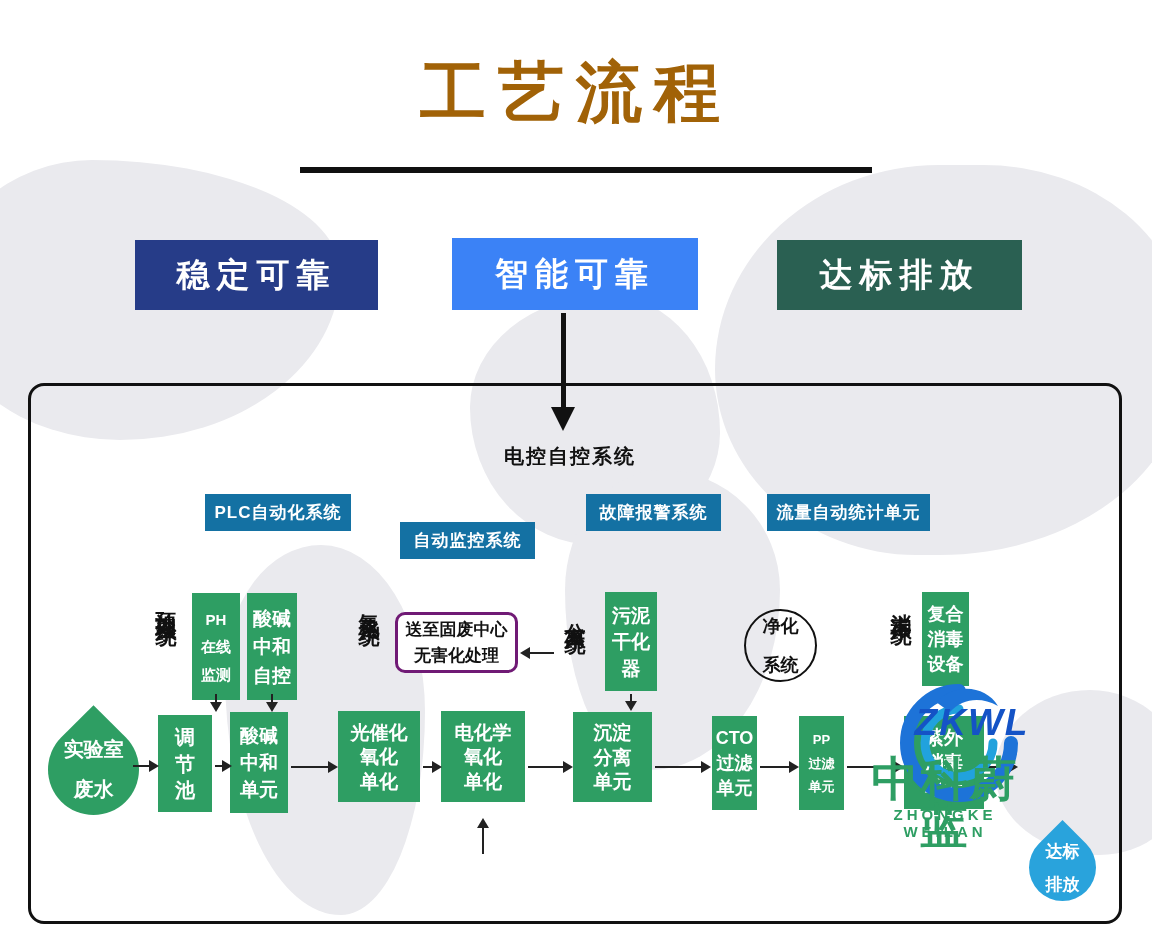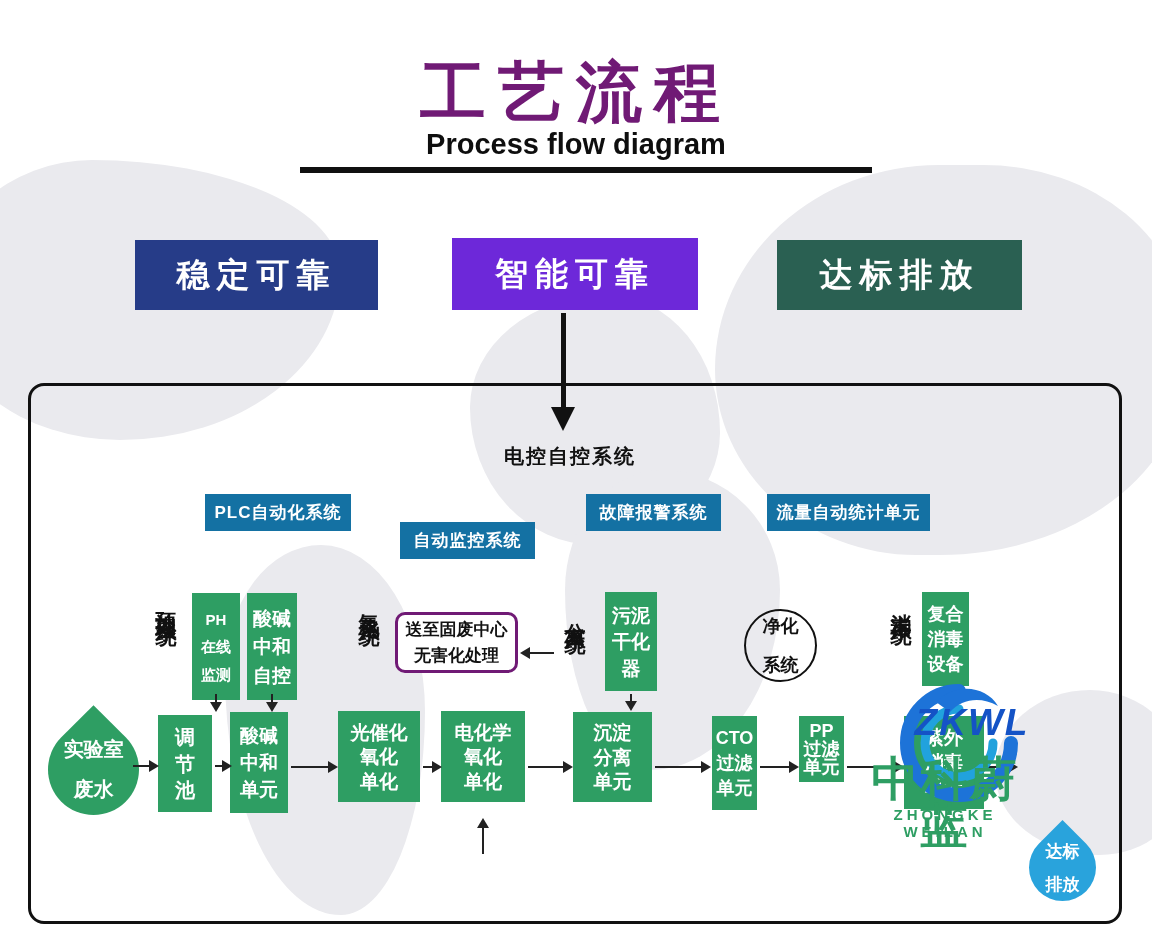--- a/index.html
+++ b/index.html
@@ -9,28 +9,28 @@
   
   .map-blob { position:absolute; background:#eaeaee; z-index:0; }
   #blob-na { left:-60px; top:160px; width:400px; height:280px; border-radius:38% 62% 55% 45% / 50% 40% 60% 50%; }
   #blob-sa { left:225px; top:545px; width:200px; height:370px; border-radius:48% 52% 42% 58% / 35% 45% 55% 65%; }
   #blob-eu { left:470px; top:295px; width:250px; height:250px; border-radius:55% 45% 50% 50% / 45% 55% 45% 55%; }
   #blob-af { left:565px; top:470px; width:215px; height:300px; border-radius:45% 55% 60% 40% / 40% 40% 60% 60%; }
   #blob-as { left:715px; top:165px; width:470px; height:390px; border-radius:50% 45% 55% 45% / 55% 45% 50% 50%; }
   #blob-au { left:995px; top:690px; width:190px; height:165px; border-radius:50% 50% 45% 55% / 50% 55% 45% 50%; }
 
   
-  .title-zh { position:absolute; left:0; top:48px; width:100%; text-align:center; font-size:66px; font-weight:900; letter-spacing:12px; color:#701a75; z-index:2; }
+  .title-zh { position:absolute; left:0; top:48px; width:100%; text-align:center; font-size:66px; font-weight:900; letter-spacing:12px; color:#a16207; z-index:2; }
   .title-en { position:absolute; left:0; top:128px; width:100%; text-align:center; font-size:29px; font-weight:800; color:#0e0e0e; z-index:2; }
   .title-rule { position:absolute; left:300px; top:167px; width:572px; height:6px; background:#101010; z-index:2; }
 
   
   .badge { position:absolute; top:240px; height:70px; display:flex; align-items:center; justify-content:center; color:#fff; font-size:33px; font-weight:900; letter-spacing:7px; z-index:2; }
   #badge-0 { left:135px; width:243px; background:#263c88; }
-  #badge-1 { left:452px; top:238px; height:72px; width:246px; background:#6d28d9; }
+  #badge-1 { left:452px; top:238px; height:72px; width:246px; background:#3b82f6; }
   #badge-2 { left:777px; width:245px; background:#2a6052; }
 
   
   .big-arrow { position:absolute; left:561px; top:313px; width:5px; height:96px; background:#111; z-index:3; }
   .big-arrow::after { content:""; position:absolute; left:-10px; top:94px; border:12px solid transparent; border-top:24px solid #111; }
 
   
   .main-frame { position:absolute; left:28px; top:383px; width:1094px; height:541px; border:3px solid #111; border-radius:16px; z-index:1; }
 
   
@@ -52,21 +52,21 @@
   .gbox { position:absolute; background:#2e9e63; color:#fff; font-weight:800; display:flex; flex-direction:column; align-items:center; justify-content:space-evenly; text-align:center; line-height:1; z-index:2; padding:6px 2px; }
   #u-ph      { left:192px; top:593px; width:48px;  height:107px; font-size:15px; }
   #u-abc     { left:247px; top:593px; width:50px;  height:107px; font-size:19px; }
   #u-tank    { left:158px; top:715px; width:54px;  height:97px;  font-size:20px; }
   #u-abu     { left:230px; top:712px; width:58px;  height:101px; font-size:19px; }
   #u-photo   { left:338px; top:711px; width:82px;  height:91px;  font-size:19px; }
   #u-electro { left:441px; top:711px; width:84px;  height:91px;  font-size:19px; }
   #u-sludge  { left:605px; top:592px; width:52px;  height:99px;  font-size:19px; }
   #u-sed     { left:573px; top:712px; width:79px;  height:90px;  font-size:19px; }
   #u-cto     { left:712px; top:716px; width:45px;  height:94px;  font-size:18px; }
-  #u-pp      { left:799px; top:716px; width:45px;  height:66px;  font-size:18px; }
+  #u-pp      { left:799px; top:716px; width:45px;  height:94px;  font-size:13px; }
   #u-comp    { left:922px; top:592px; width:47px;  height:94px;  font-size:18px; }
   #u-uv      { left:904px; top:716px; width:80px;  height:93px;  font-size:19px; }
   #u-drain   { left:1018px; top:714px; width:77px; height:91px;  font-size:19px; }
 
   
   .note-box { position:absolute; left:395px; top:612px; width:123px; height:61px; border:3px solid #701a75; border-radius:10px; background:#fff; display:flex; flex-direction:column; align-items:center; justify-content:space-evenly; font-size:17px; font-weight:900; color:#111; z-index:2; }
   .circle-label { position:absolute; left:744px; top:609px; width:73px; height:73px; border:2.5px solid #111; border-radius:50%; display:flex; flex-direction:column; align-items:center; justify-content:center; gap:15px; font-size:18px; font-weight:900; color:#111; z-index:2; }
 
   
   .arr { position:absolute; background:#222; z-index:2; }
@@ -115,21 +115,20 @@
 <div class="stage">
 
   <div class="map-blob" id="blob-na"></div>
   <div class="map-blob" id="blob-sa"></div>
   <div class="map-blob" id="blob-eu"></div>
   <div class="map-blob" id="blob-af"></div>
   <div class="map-blob" id="blob-as"></div>
   <div class="map-blob" id="blob-au"></div>
 
   <div class="title-zh">工艺流程</div>
-  <div class="title-en">Process flow diagram</div>
   <div class="title-rule"></div>
 
   <div class="badge" id="badge-0">稳定可靠</div>
   <div class="badge" id="badge-1">智能可靠</div>
   <div class="badge" id="badge-2">达标排放</div>
 
   <div class="big-arrow"></div>
 
   <div class="main-frame"></div>
 

